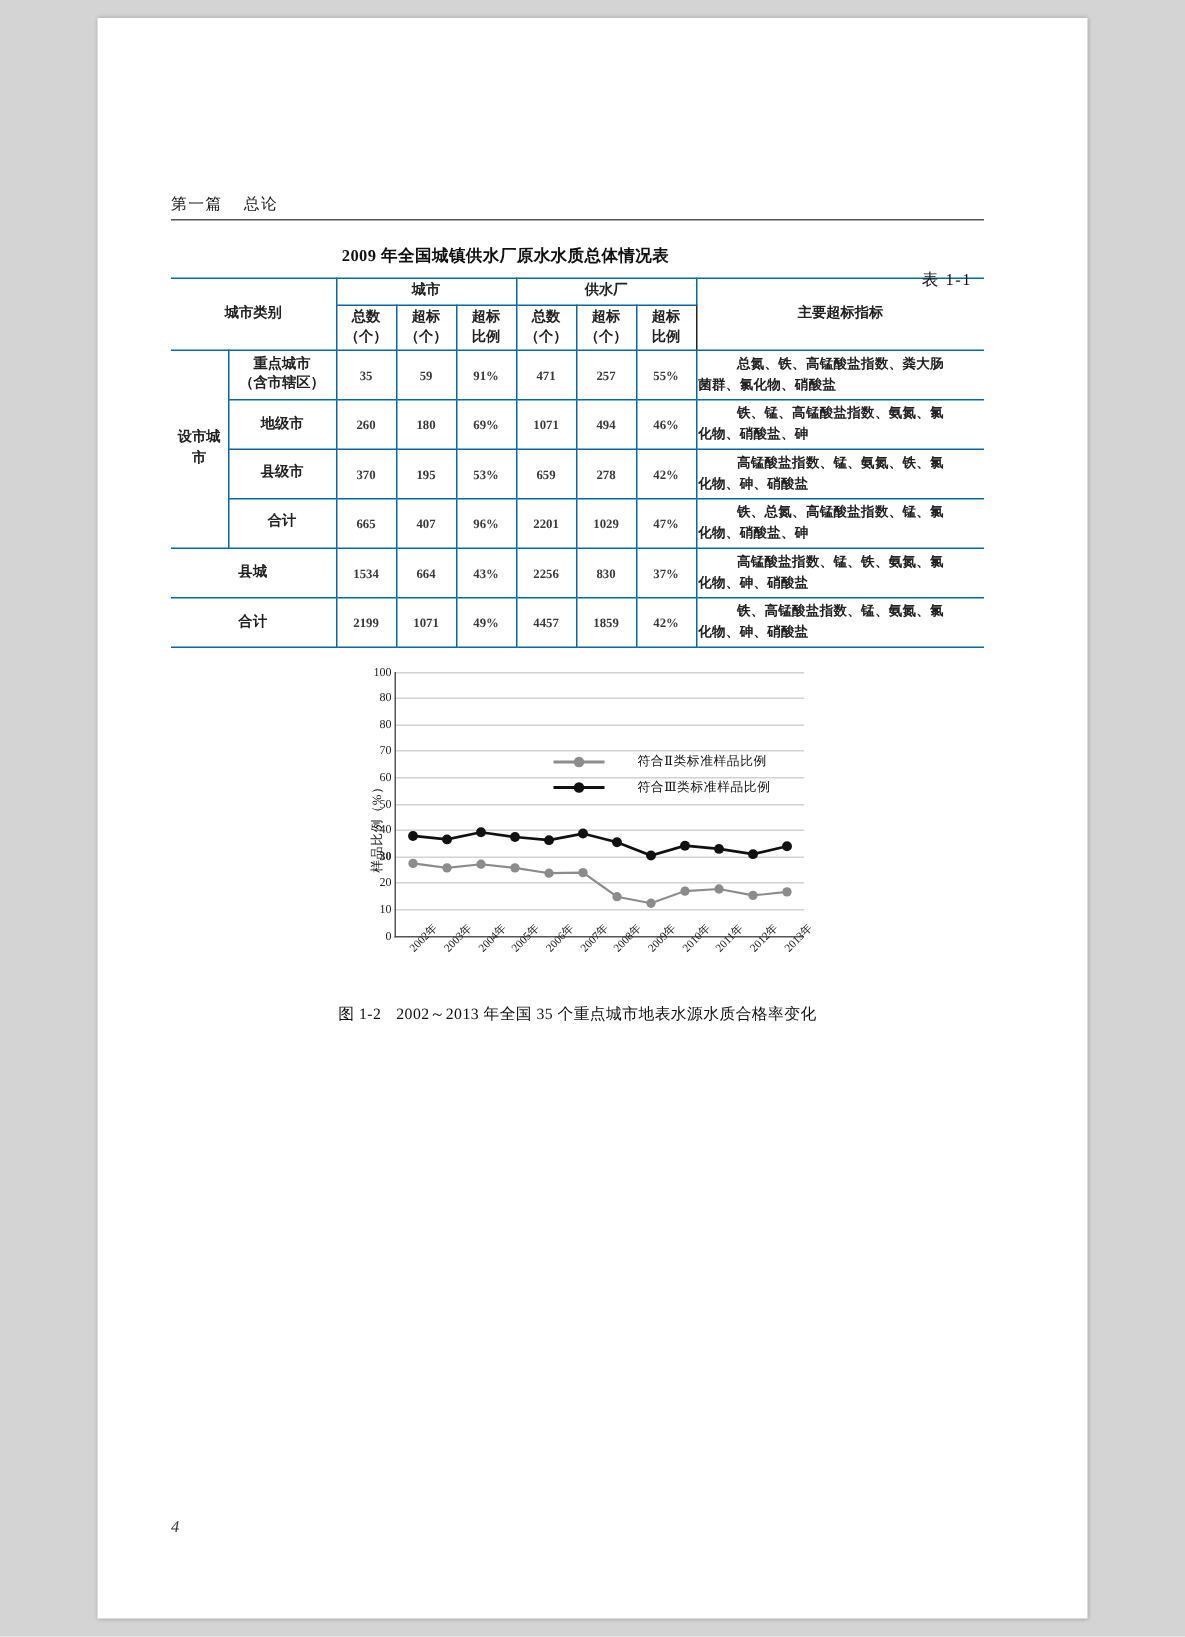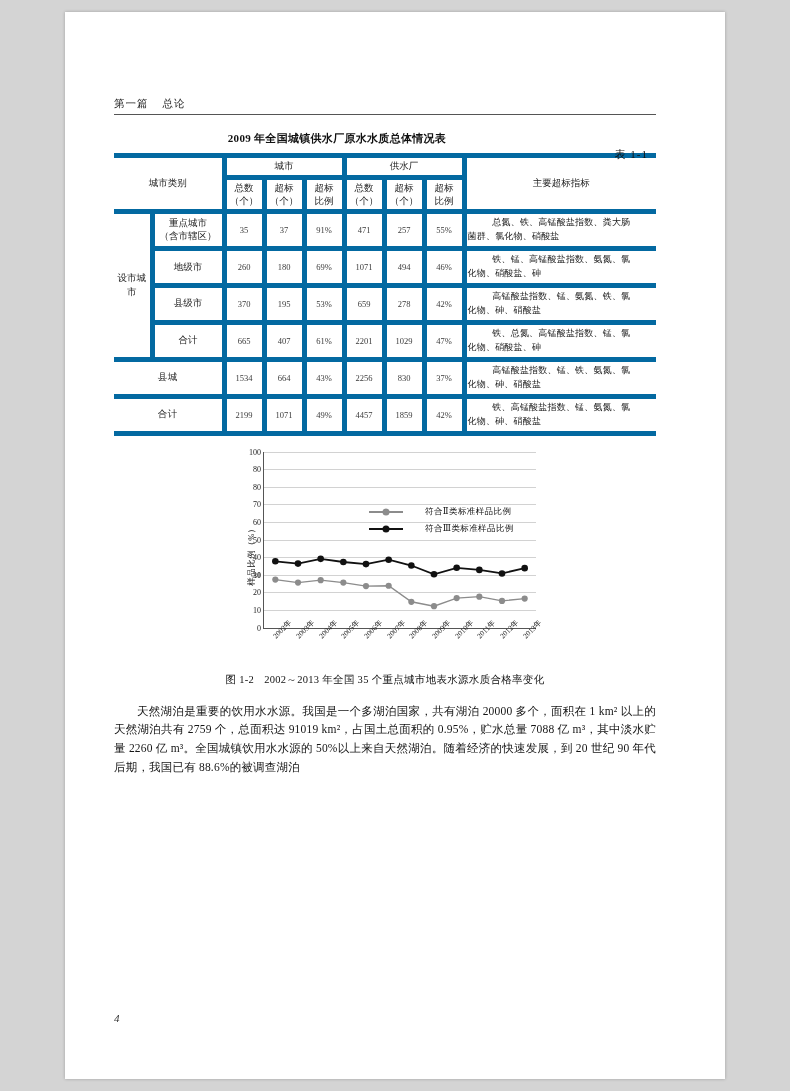--- a/index.html
+++ b/index.html
@@ -16,20 +16,21 @@
     box-shadow:0 0 3px rgba(0,0,0,.25);
   }
   .content{
     position:absolute;left:49px;top:85px;width:542px;
   }
 
   
   .runhead{
     font-size:10.5px;letter-spacing:1px;color:#1a1a1a;
     padding-bottom:3px;
+    margin-top:32px;
   }
   .runhead .rh-sep{display:inline-block;width:14px;}
   .runhead-rule{border-bottom:1px solid #555;margin-bottom:16px;}
 
   
   .tbl-caption{
     position:relative;height:16px;margin-bottom:6px;
   }
   .tbl-caption .t-title{
     position:absolute;left:0;right:0;text-align:center;
@@ -42,23 +43,23 @@
     font-size:11px;font-weight:normal;color:#111;letter-spacing:1px;
   }
 
   
   table.maintbl{
     border-collapse:collapse;width:542px;
     font-size:9px;color:#222;
     table-layout:fixed;
   }
   table.maintbl td,table.maintbl th{
-    border:5px solid #0369a1;
+    border:1px solid #0369a1;
     text-align:center;vertical-align:middle;
-    font-weight:normal;
+    font-weight:bold;
     padding:2px 1px;
   }
   .tb-top td,.tb-top th{border-top:1.6px solid #222;}
   .hdr-btm td,.hdr-btm th{border-bottom:1.6px solid #222;}
   .tb-bottom td{border-bottom:1.6px solid #222;}
   .vsolid-l{border-left:1.4px solid #222 !important;}
   .no-l{border-left:none !important;}
   .no-r{border-right:none !important;}
   .thick-row td{border-top:1.2px solid #444;}
   .ind{
@@ -200,21 +201,21 @@
 
         <tr>
           <td rowspan="4" class="cat2 no-l">
             <span>设市城市</span>
           </td>
           <td class="cat2">
             <span style="display:block">重点城市</span>
             <span style="display:block">（含市辖区）</span>
           </td>
           <td class="num vsolid-l">35</td>
-          <td class="num">37</td>
+          <td class="num">59</td>
           <td class="num">91%</td>
           <td class="num vsolid-l">471</td>
           <td class="num vsolid-l">257</td>
           <td class="num vsolid-l">55%</td>
           <td class="ind vsolid-l no-r">
             <span class="l1">总氮、铁、高锰酸盐指数、粪大肠</span>
             <span class="l2">菌群、氯化物、硝酸盐</span>
           </td>
         </tr>
 
@@ -243,21 +244,21 @@
           <td class="ind vsolid-l no-r">
             <span class="l1">高锰酸盐指数、锰、氨氮、铁、氯</span>
             <span class="l2">化物、砷、硝酸盐</span>
           </td>
         </tr>
 
         <tr>
           <td class="cat2">合计</td>
           <td class="num vsolid-l">665</td>
           <td class="num">407</td>
-          <td class="num">61%</td>
+          <td class="num">96%</td>
           <td class="num vsolid-l">2201</td>
           <td class="num vsolid-l">1029</td>
           <td class="num vsolid-l">47%</td>
           <td class="ind vsolid-l no-r">
             <span class="l1">铁、总氮、高锰酸盐指数、锰、氯</span>
             <span class="l2">化物、硝酸盐、砷</span>
           </td>
         </tr>
 
         <tr class="thick-row">
@@ -370,17 +371,16 @@
               <circle cx="238" cy="121.44" r="3.3" fill="#111111"></circle>
               <circle cx="260.6666666666667" cy="116.16" r="3.3" fill="#111111"></circle>
             </svg>
           </div>
       </div>
       <div class="figcap">
         <span class="fnum">图 1-2</span><span>2002～2013 年全国 35 个重点城市地表水源水质合格率变化</span>
       </div>
     </div>
 
-    <p class="para">天然湖泊是重要的饮用水水源。我国是一个多湖泊国家，共有湖泊 20000 多个，面积在 1 km² 以上的天然湖泊共有 2759 个，总面积达 91019 km²，占国土总面积的 0.95%，贮水总量 7088 亿 m³，其中淡水贮量 2260 亿 m³。全国城镇饮用水水源的 50%以上来自天然湖泊。随着经济的快速发展，到 20 世纪 90 年代后期，我国已有 88.6%的被调查湖泊</p>
   </div>
 
   <div class="pagenum">4</div>
 </div>
 
 </body></html>

